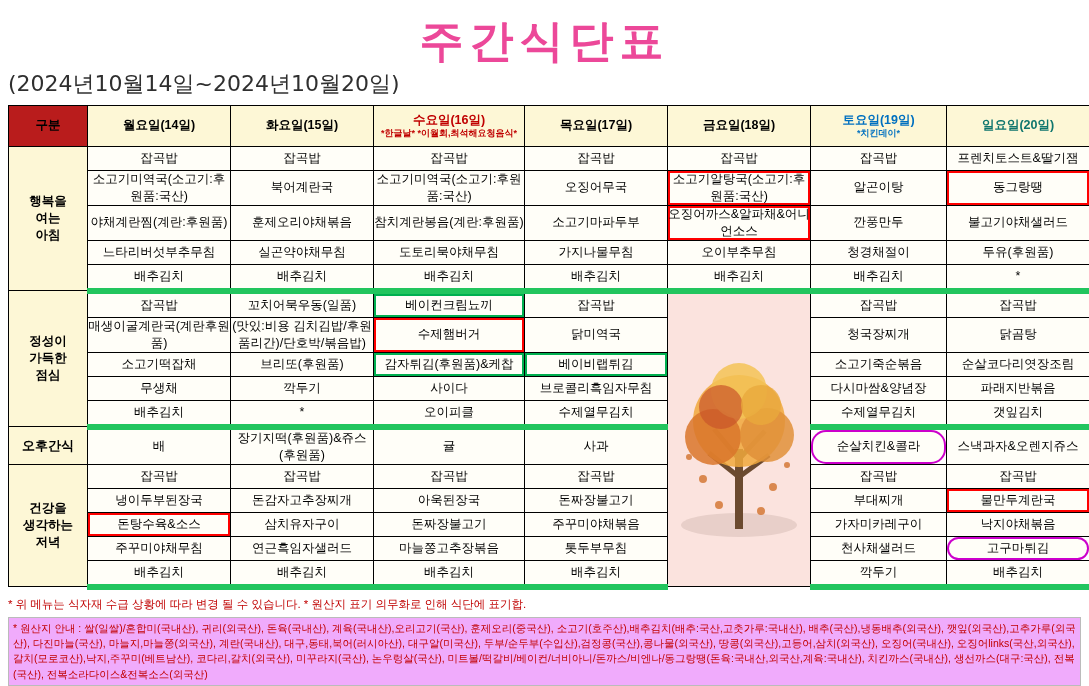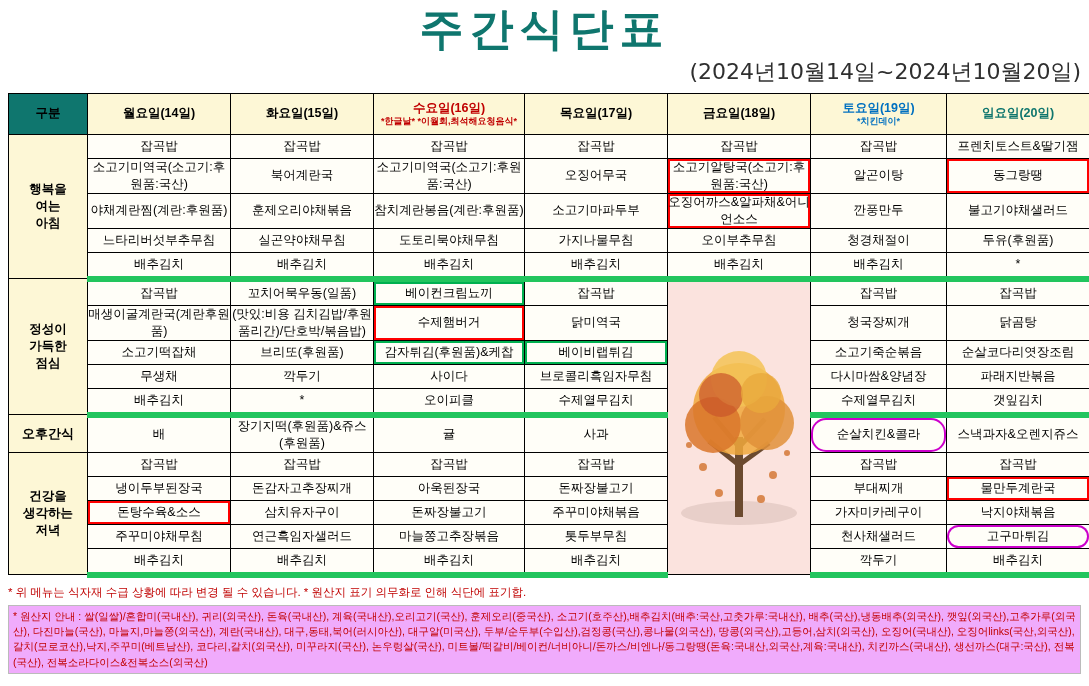--- a/index.html
+++ b/index.html
@@ -8,28 +8,28 @@
     background:#ffffff;
     font-family:"Liberation Sans","DejaVu Sans",sans-serif;
     color:#000;
     overflow:hidden;
   }
   .page{position:relative;width:1089px;height:686px;box-sizing:border-box;padding:0 8px;}
   .title{
     text-align:center;
     font-size:44px;
     font-weight:bold;
-    color:#0f766e;
+    color:#ec4899;
     letter-spacing:6px;
-    margin-top:4px;
+    margin-top:16px;
     line-height:1.15;
     font-family:"DejaVu Sans",sans-serif;
   }
   .subtitle{
-    text-align:right;
+    text-align:left;
     font-size:22px;
     color:#2f2f2f;
     margin-top:2px;
     margin-bottom:6px;
     font-family:"DejaVu Sans",sans-serif;
   }
   table.menu{
     border-collapse:collapse;
     width:1073px;
     table-layout:fixed;
@@ -50,21 +50,21 @@
   }
   thead th .sub{
     display:block;
     font-size:9px;
     font-weight:bold;
     line-height:1.1;
   }
   th.c-wed{color:#c00000;}
   th.c-sat{color:#0070c0;}
   th.c-sun{color:#0f766e;}
-  th.c-gubun{background:#0f766e;}
+  th.c-gubun{background:#b91c1c;}
   .sec{
     background:#fdf7d6;
     font-weight:bold;
     font-size:14px;
     width:78px;
     line-height:1.35;
     margin-left:42px;
   }
   .sec.snack{font-size:13px;}
   td.cell{

